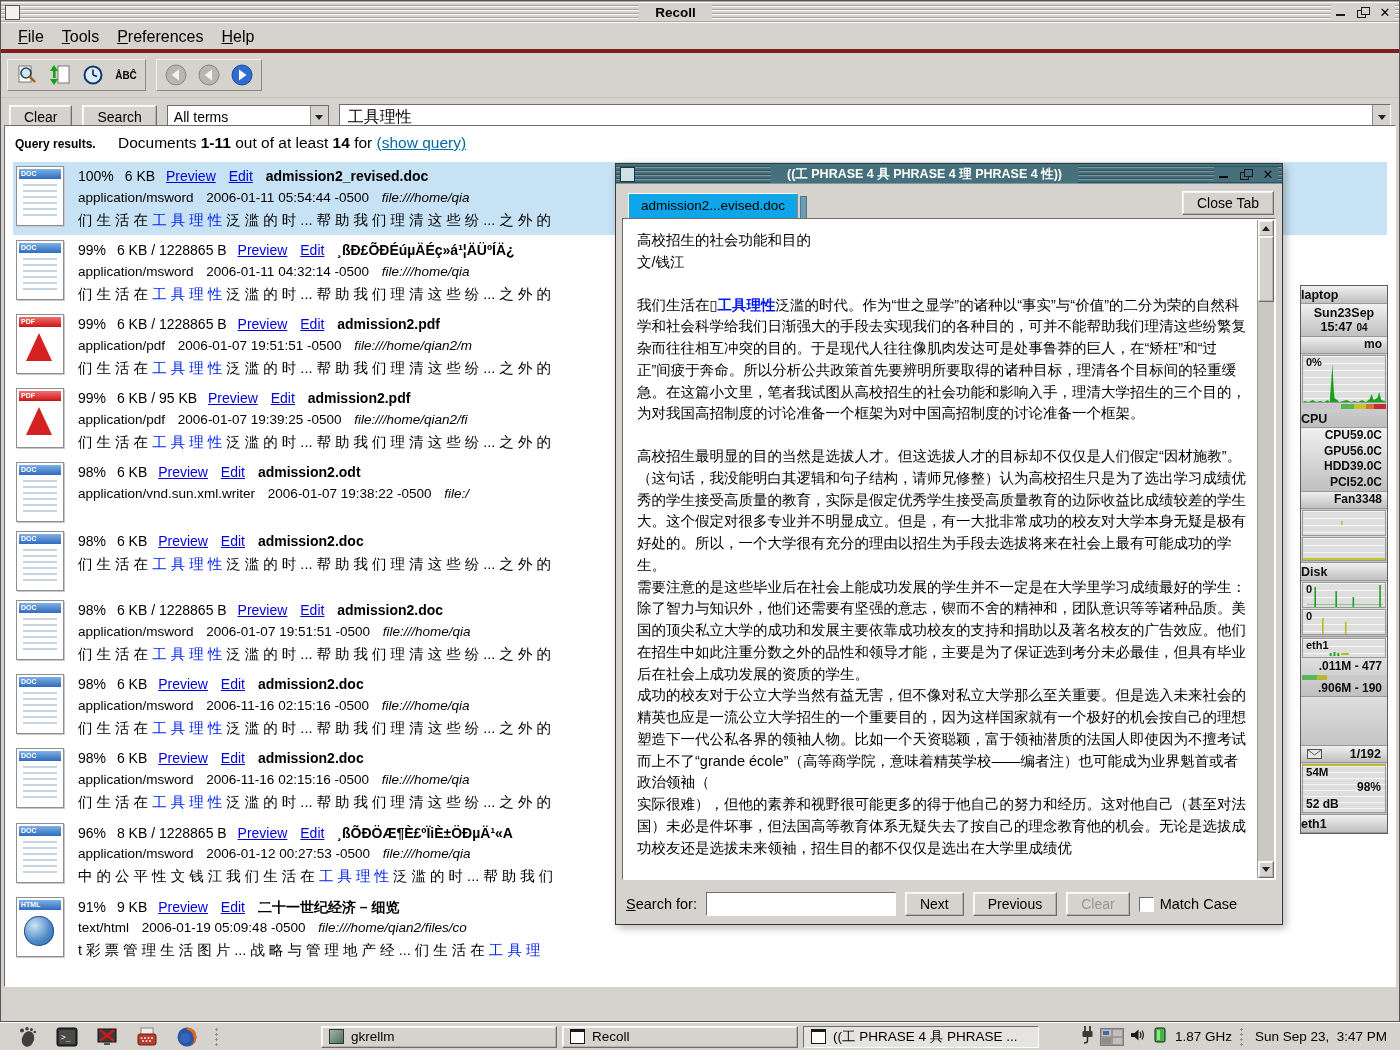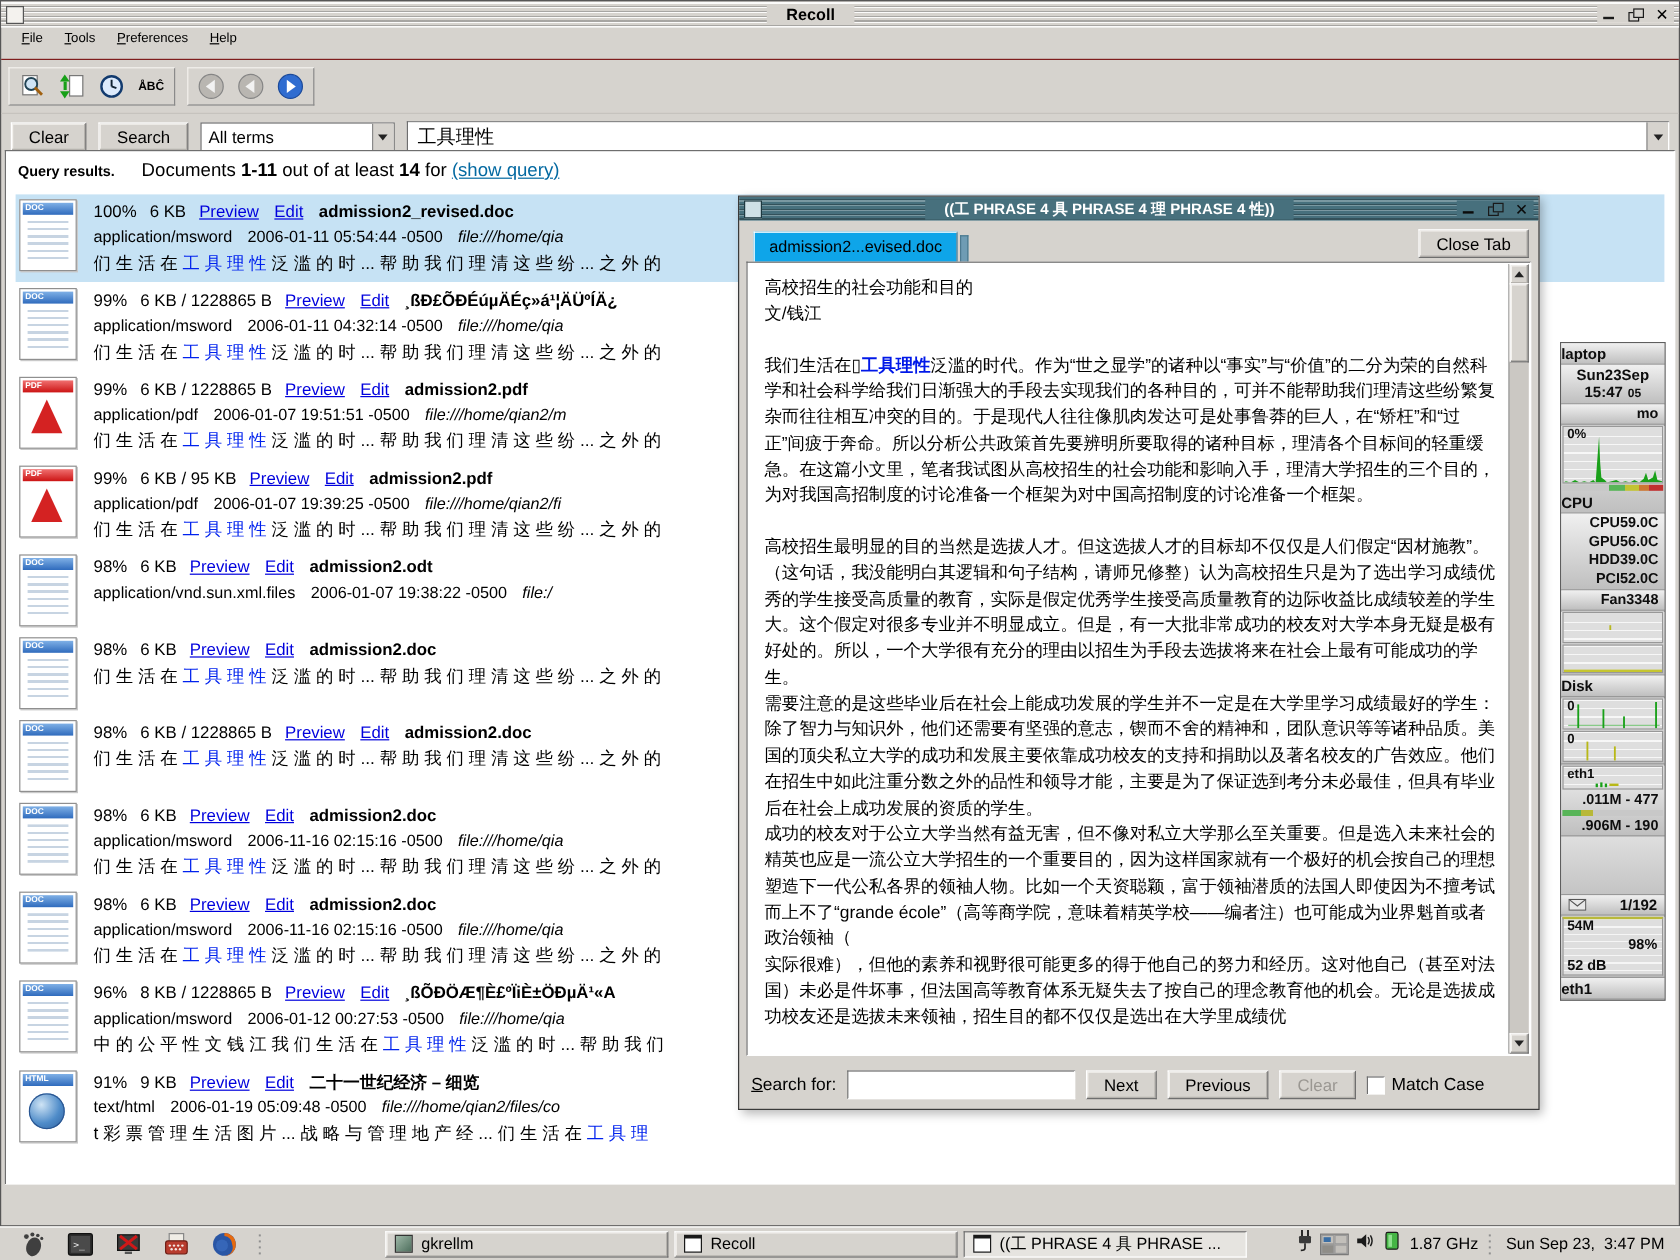--- a/index.html
+++ b/index.html
@@ -15,21 +15,21 @@
   .tb-appicon{width:13px;height:13px;background:#f4f2ee;border:1px solid #555;flex:0 0 auto}
   .tb-title{margin:0 auto;background:#d6d3ce;padding:0 16px;font-weight:bold;font-size:13.5px}
   .tb-ctrls{display:flex;gap:6px;background:#d6d3ce;padding:0 2px}
   .ctrl{width:16px;height:14px;display:flex;align-items:center;justify-content:center;position:relative}
   .ctrl-min::after{content:"";width:9px;height:2px;background:#1a1a1a;margin-top:6px}
   .ctrl-restore::before{content:"";position:absolute;width:7px;height:6px;border:1px solid #1a1a1a;left:2px;top:5px;background:transparent}
   .ctrl-restore::after{content:"";position:absolute;width:7px;height:6px;border:1px solid #1a1a1a;left:6px;top:2px;background:#d6d3ce}
   .ctrl-close{font-size:13px;font-weight:bold;line-height:1}
   .pv .ctrl-restore::after{background:#47707d}
   
-  .menubar{height:26px;display:flex;align-items:flex-start;padding-left:8px;font-size:11px;border-bottom:1px solid #7f1d1d}
+  .menubar{height:26px;display:flex;align-items:flex-end;padding-left:8px;font-size:16px;border-bottom:4px solid #7f1d1d}
   .menu-item{display:inline-block;padding:3px 9px}
   .menu-item::first-letter{text-decoration:underline}
   
   .toolbar{height:38px;display:flex;align-items:center;gap:10px;padding:3px 6px;border-bottom:1px solid #c6c3be}
   .tgroup{display:flex;align-items:center;gap:3px;padding:2px 4px;border:1px solid;border-color:#f4f2ee #8a8a8a #8a8a8a #f4f2ee}
   .tbtn{width:30px;height:26px;display:flex;align-items:center;justify-content:center}
   .abc{font-size:10px;font-weight:bold;letter-spacing:0}
   
   .searchrow{height:34px;display:flex;align-items:center;gap:10px;padding:2px 8px}
   .combo{width:162px;height:24px;display:flex;align-items:center;border:1px solid #6e6e6e;background:#fff;font-size:14px;box-sizing:border-box}
@@ -313,21 +313,21 @@
     <span class="ficon doc"></span>
     <div class="rtext">
       <div class="l1">
         <span class="sc">98%</span>
         <span class="sz">6 KB</span>
         <a href="#" class="lnk">Preview</a>
         <a href="#" class="lnk">Edit</a>
         <span class="fname">admission2.odt</span>
       </div>
       <div class="l2">
-        <span>application/vnd.sun.xml.files</span>
+        <span>application/vnd.sun.xml.writer</span>
         <span>2006-01-07 19:38:22 -0500</span>
         <span class="url">file:/</span>
       </div>
 
     </div>
   </div>
         <div class="rrow">
     <span class="ficon doc"></span>
     <div class="rtext">
       <div class="l1">
@@ -344,20 +344,25 @@
   </div>
         <div class="rrow">
     <span class="ficon doc"></span>
     <div class="rtext">
       <div class="l1">
         <span class="sc">98%</span>
         <span class="sz">6 KB / 1228865 B</span>
         <a href="#" class="lnk">Preview</a>
         <a href="#" class="lnk">Edit</a>
         <span class="fname">admission2.doc</span>
+      </div>
+      <div class="l2">
+        <span>application/msword</span>
+        <span>2006-01-07 19:51:51 -0500</span>
+        <span class="url">file:///home/qia</span>
       </div>
       <div class="l3">
         <span>们 生 活 在 </span><span class="hl">工 具 理 性</span><span> 泛 滥 的 时 ... 帮 助 我 们 理 清 这 些 纷 ... 之 外 的</span>
       </div>
     </div>
   </div>
         <div class="rrow">
     <span class="ficon doc"></span>
     <div class="rtext">
       <div class="l1">
@@ -487,21 +492,21 @@
       <span class="checkbox"></span>
       <span>Match Case</span>
     </span>
   </div>
 </div>
 
 <div class="gk">
   <div class="gk-sec gk-cap">laptop</div>
   <div class="gk-sec gk-clock">
     <div>Sun23Sep</div>
-    <div><span>15:47</span><span class="sec">05</span></div>
+    <div><span>15:47</span><span class="sec">04</span></div>
   </div>
   <div class="gk-sec gk-row">
       <span></span>
       <span>mo</span>
     </div>
   <div class="gk-sec">
     <div class="gk-chart" style="height:46px">
       <span class="gk-tl">0%</span>
       <svg viewBox="0 0 86 46" preserveAspectRatio="none">
           <path d="M0,46 L2,45 6,46 10,44 14,46 18,45 22,46 26,44 28,46 30,20 31,8 32,30 33,42 36,44 38,46 42,45 46,44 50,46 54,45 58,46 62,44 66,46 70,43 72,38 74,44 78,42 80,36 82,44 86,45 86,46 Z" fill="#19a019"></path>

